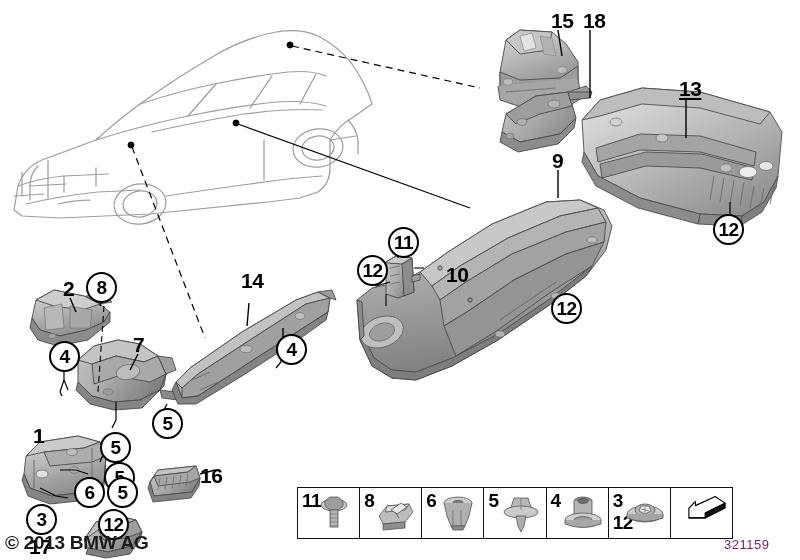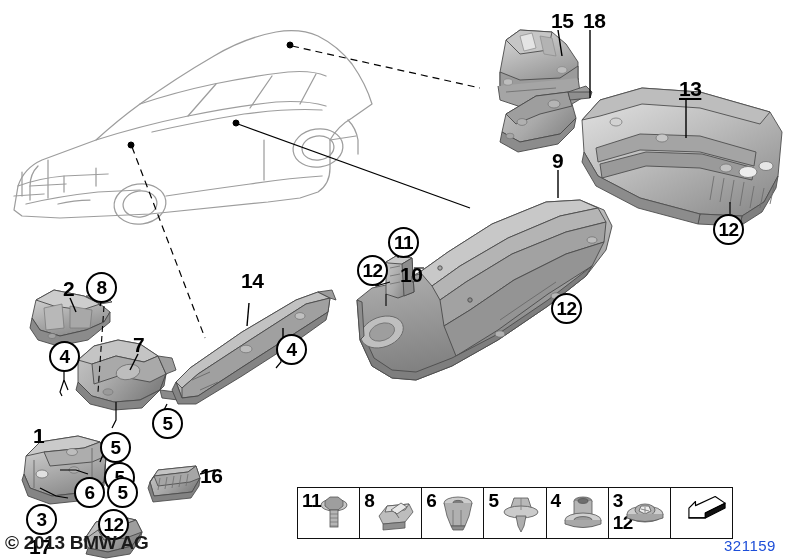--- a/index.html
+++ b/index.html
@@ -24,21 +24,21 @@
          box-sizing:border-box;}
   .lcell:last-child{border-right:none;}
   .lnum{position:absolute;left:4px;top:3px;font-weight:bold;font-size:19px;
         color:#000;line-height:1;letter-spacing:-0.5px;}
   .lnum2{position:absolute;left:4px;top:25px;font-weight:bold;font-size:19px;
          color:#000;line-height:1;letter-spacing:-0.5px;}
   .lart{position:absolute;right:2px;top:2px;width:46px;height:46px;}
 
   #copy{position:absolute;left:5px;top:532px;font-size:19px;font-weight:bold;
         color:#1a1a1a;letter-spacing:-0.3px;}
-  #pnum{position:absolute;left:724px;top:537px;font-size:15px;color:#1d4ed8;
+  #pnum{position:absolute;left:724px;top:537px;font-size:13px;color:#701a75;
         letter-spacing:0.5px;}
 </style>
 </head>
 <body>
 
 <div id="stage">
 
   <svg id="art" viewBox="0 0 800 560">
     <defs>
       <linearGradient id="gA" x1="0" y1="0" x2="0.4" y2="1">
@@ -304,21 +304,21 @@
   </svg>
 
   <div id="callout-layer">
       <div class="lbl" style="left: 551px; top: 10px;">15</div>
       <div class="lbl" style="left: 583px; top: 10px; text-align: right;">18</div>
       <div class="lbl" style="left: 679px; top: 78px; text-decoration: underline;">13</div>
       <div class="circ" style="left: 713px; top: 214px;">12</div>
       <div class="lbl" style="left: 552px; top: 150px;">9</div>
       <div class="circ" style="left: 388px; top: 227px;">11</div>
       <div class="circ" style="left: 357px; top: 255px;">12</div>
-      <div class="lbl" style="left: 400px; top: 264px;">10</div>
+      <div class="lbl" style="left: 446px; top: 264px;">10</div>
       <div class="circ" style="left: 551px; top: 293px;">12</div>
       <div class="lbl" style="left: 63px; top: 278px;">2</div>
       <div class="circ" style="left: 86px; top: 272px;">8</div>
       <div class="circ" style="left: 49px; top: 341px;">4</div>
       <div class="lbl" style="left: 133px; top: 334px;">7</div>
       <div class="lbl" style="left: 241px; top: 270px;">14</div>
       <div class="circ" style="left: 276px; top: 334px;">4</div>
       <div class="circ" style="left: 152px; top: 408px;">5</div>
       <div class="circ" style="left: 100px; top: 432px;">5</div>
       <div class="lbl" style="left: 33px; top: 425px;">1</div>

